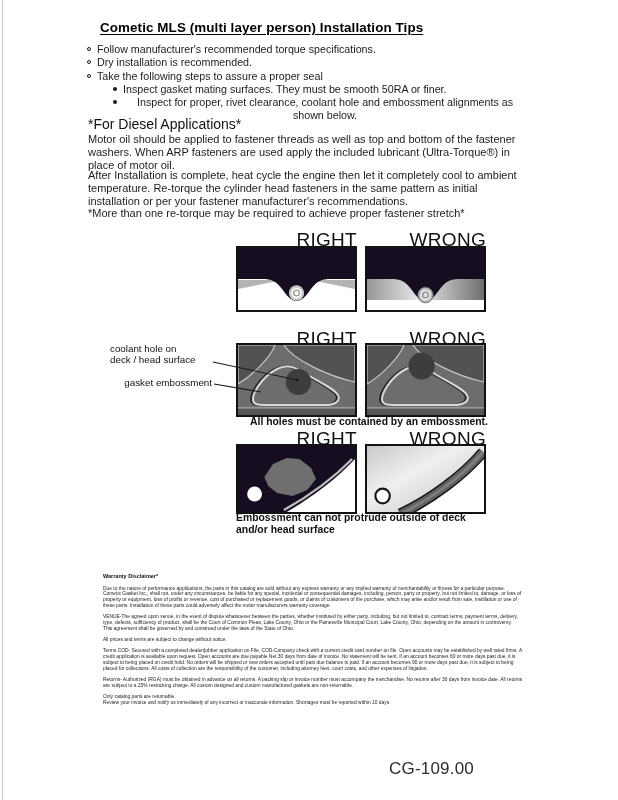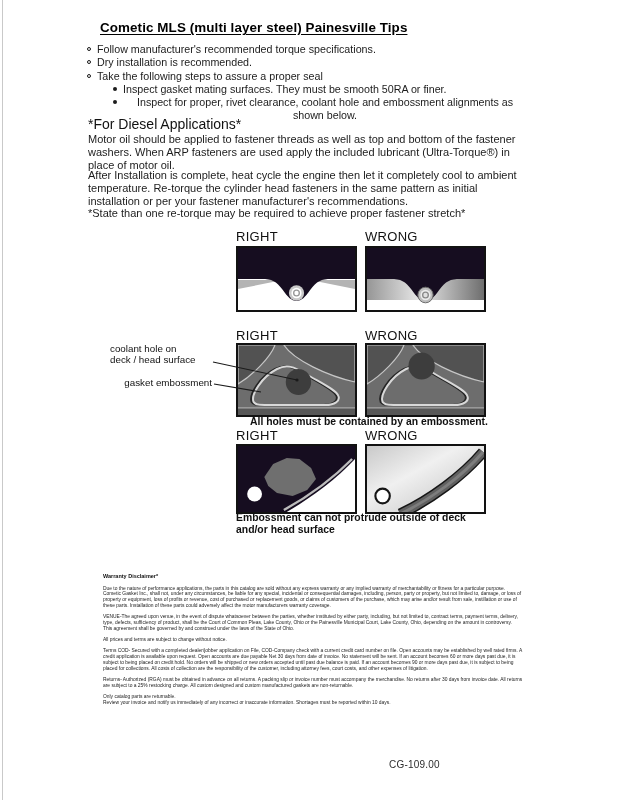--- a/index.html
+++ b/index.html
@@ -23,48 +23,48 @@
   .b-marker .circle { display:block; width:4px; height:4px; border:1px solid #1c1c1c; border-radius:50%; }
   .b-marker .dot { display:block; width:4px; height:4px; background:#1c1c1c; border-radius:50%; }
 
   .diesel-heading { position:absolute; left:88px; top:116px; font-size:14px; font-weight:normal; color:#111; }
   .para { position:absolute; left:88px; width:438px; font-size:11px; line-height:13.2px; }
   .para1 { top:133px; }
   .para2 { top:169px; }
   .note  { top:207px; }
 
   
-  .dg-label { position:absolute; width:121px; text-align:left; font-size:13px; font-weight:500; color:#111; letter-spacing:.3px; }
+  .dg-label { position:absolute; width:121px; text-align:right; font-size:19px; font-weight:500; color:#111; letter-spacing:.3px; }
   .dg-box { position:absolute; width:121px; border:2px solid #121212; background:#fff; }
   .dg-box svg { display:block; }
   .dg-caption { position:absolute; font-size:10.4px; font-weight:600; color:#111; line-height:11.5px; }
 
   .callout { position:absolute; font-size:9.8px; line-height:11px; color:#111; }
   .callout.c1 { left:110px; top:343px; width:102px; }
   .callout.c2 { left:110px; top:377px; width:102px; text-align:right; }
   .leader-svg { position:absolute; left:100px; top:335px; pointer-events:none; }
 
   
   .disclaimer {
     position:absolute; left:103px; top:573px; width:840px;
     transform:scale(0.5); transform-origin:0 0;
     font-size:9.8px; line-height:11.6px; color:#222;
   }
   .disclaimer .head { font-size:11px; font-weight:bold; margin-bottom:12px; color:#111; }
   .disclaimer .blk { margin-bottom:11px; }
 
-  .footer-code { position:absolute; left:389px; top:759px; font-size:10px; color:#2d2d2d; letter-spacing:.2px; }
+  .footer-code { position:absolute; left:389px; top:759px; font-size:17px; color:#2d2d2d; letter-spacing:.2px; }
 </style>
 </head>
 <body>
 
 <div class="page">
   <div class="left-rule"></div>
 
-  <div class="title">Cometic MLS (multi layer steel) Painesville Tips</div>
+  <div class="title">Cometic MLS (multi layer person) Installation Tips</div>
 
   <div class="bullets">
     <div class="b-row">
       <span class="b-marker">
           <span class="circle"></span>
         </span>
       <span>Follow manufacturer's recommended torque specifications.</span>
     </div>
     <div class="b-row">
       <span class="b-marker">
@@ -88,21 +88,21 @@
       <span class="b-marker">
           <span class="dot"></span>
         </span>
       <span>Inspect for proper, rivet clearance, coolant hole and embossment alignments as shown below.</span>
     </div>
   </div>
 
   <div class="diesel-heading">*For Diesel Applications*</div>
   <div class="para para1">Motor oil should be applied to fastener threads as well as top and bottom of the fastener washers. When ARP fasteners are used apply the included lubricant (Ultra-Torque®) in place of motor oil.</div>
   <div class="para para2">After Installation is complete, heat cycle the engine then let it completely cool to ambient temperature. Re-torque the cylinder head fasteners in the same pattern as initial installation or per your fastener manufacturer's recommendations.</div>
-  <div class="para note">*State than one re-torque may be required to achieve proper fastener stretch*</div>
+  <div class="para note">*More than one re-torque may be required to achieve proper fastener stretch*</div>
 
   <div class="dg-label" style="left:236px; top:229px;">RIGHT</div>
   <div class="dg-label" style="left:365px; top:229px;">WRONG</div>
 
   <div class="dg-box" style="left:236px; top:246px; height:66px;">
     <svg width="117" height="62" viewBox="0 0 120 62" preserveAspectRatio="none">
       <rect x="0" y="0" width="120" height="62" fill="#ffffff"></rect>
       <path d="M0,32 L46,32 L0,41 Z" fill="#b4b4b4"></path>
       <path d="M120,32 L74,32 L120,41 Z" fill="#b4b4b4"></path>
       <path d="M0,0 H120 V31 H96 C85,31 81,33 74,42 C69,49 65,53 60,53 C55,53 51,49 46,42 C39,33 35,31 24,31 H0 Z" fill="#160d20"></path>

